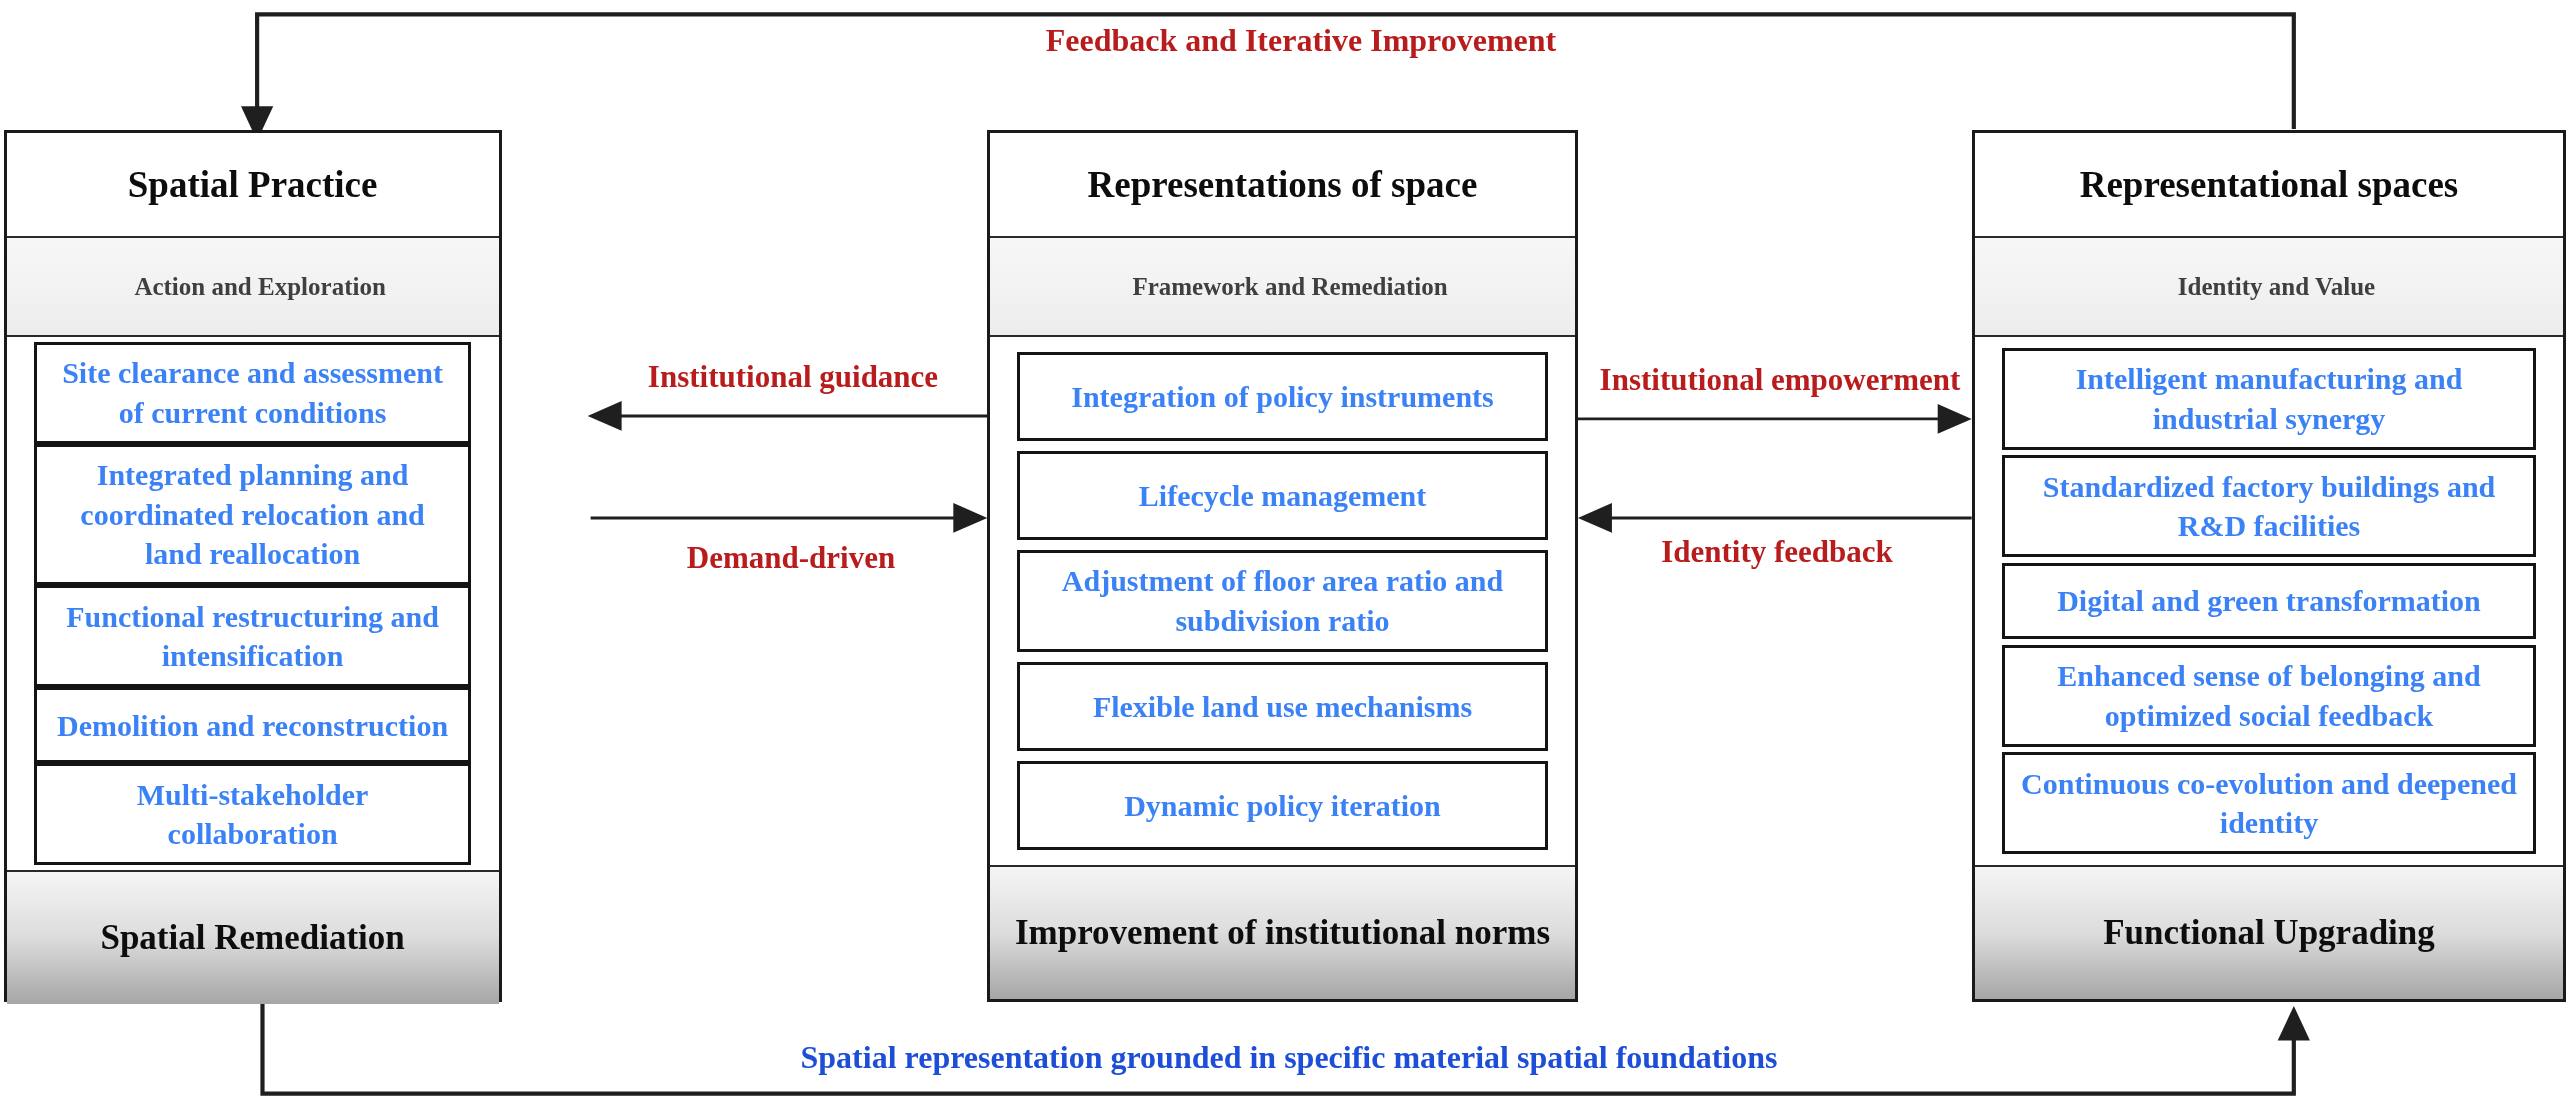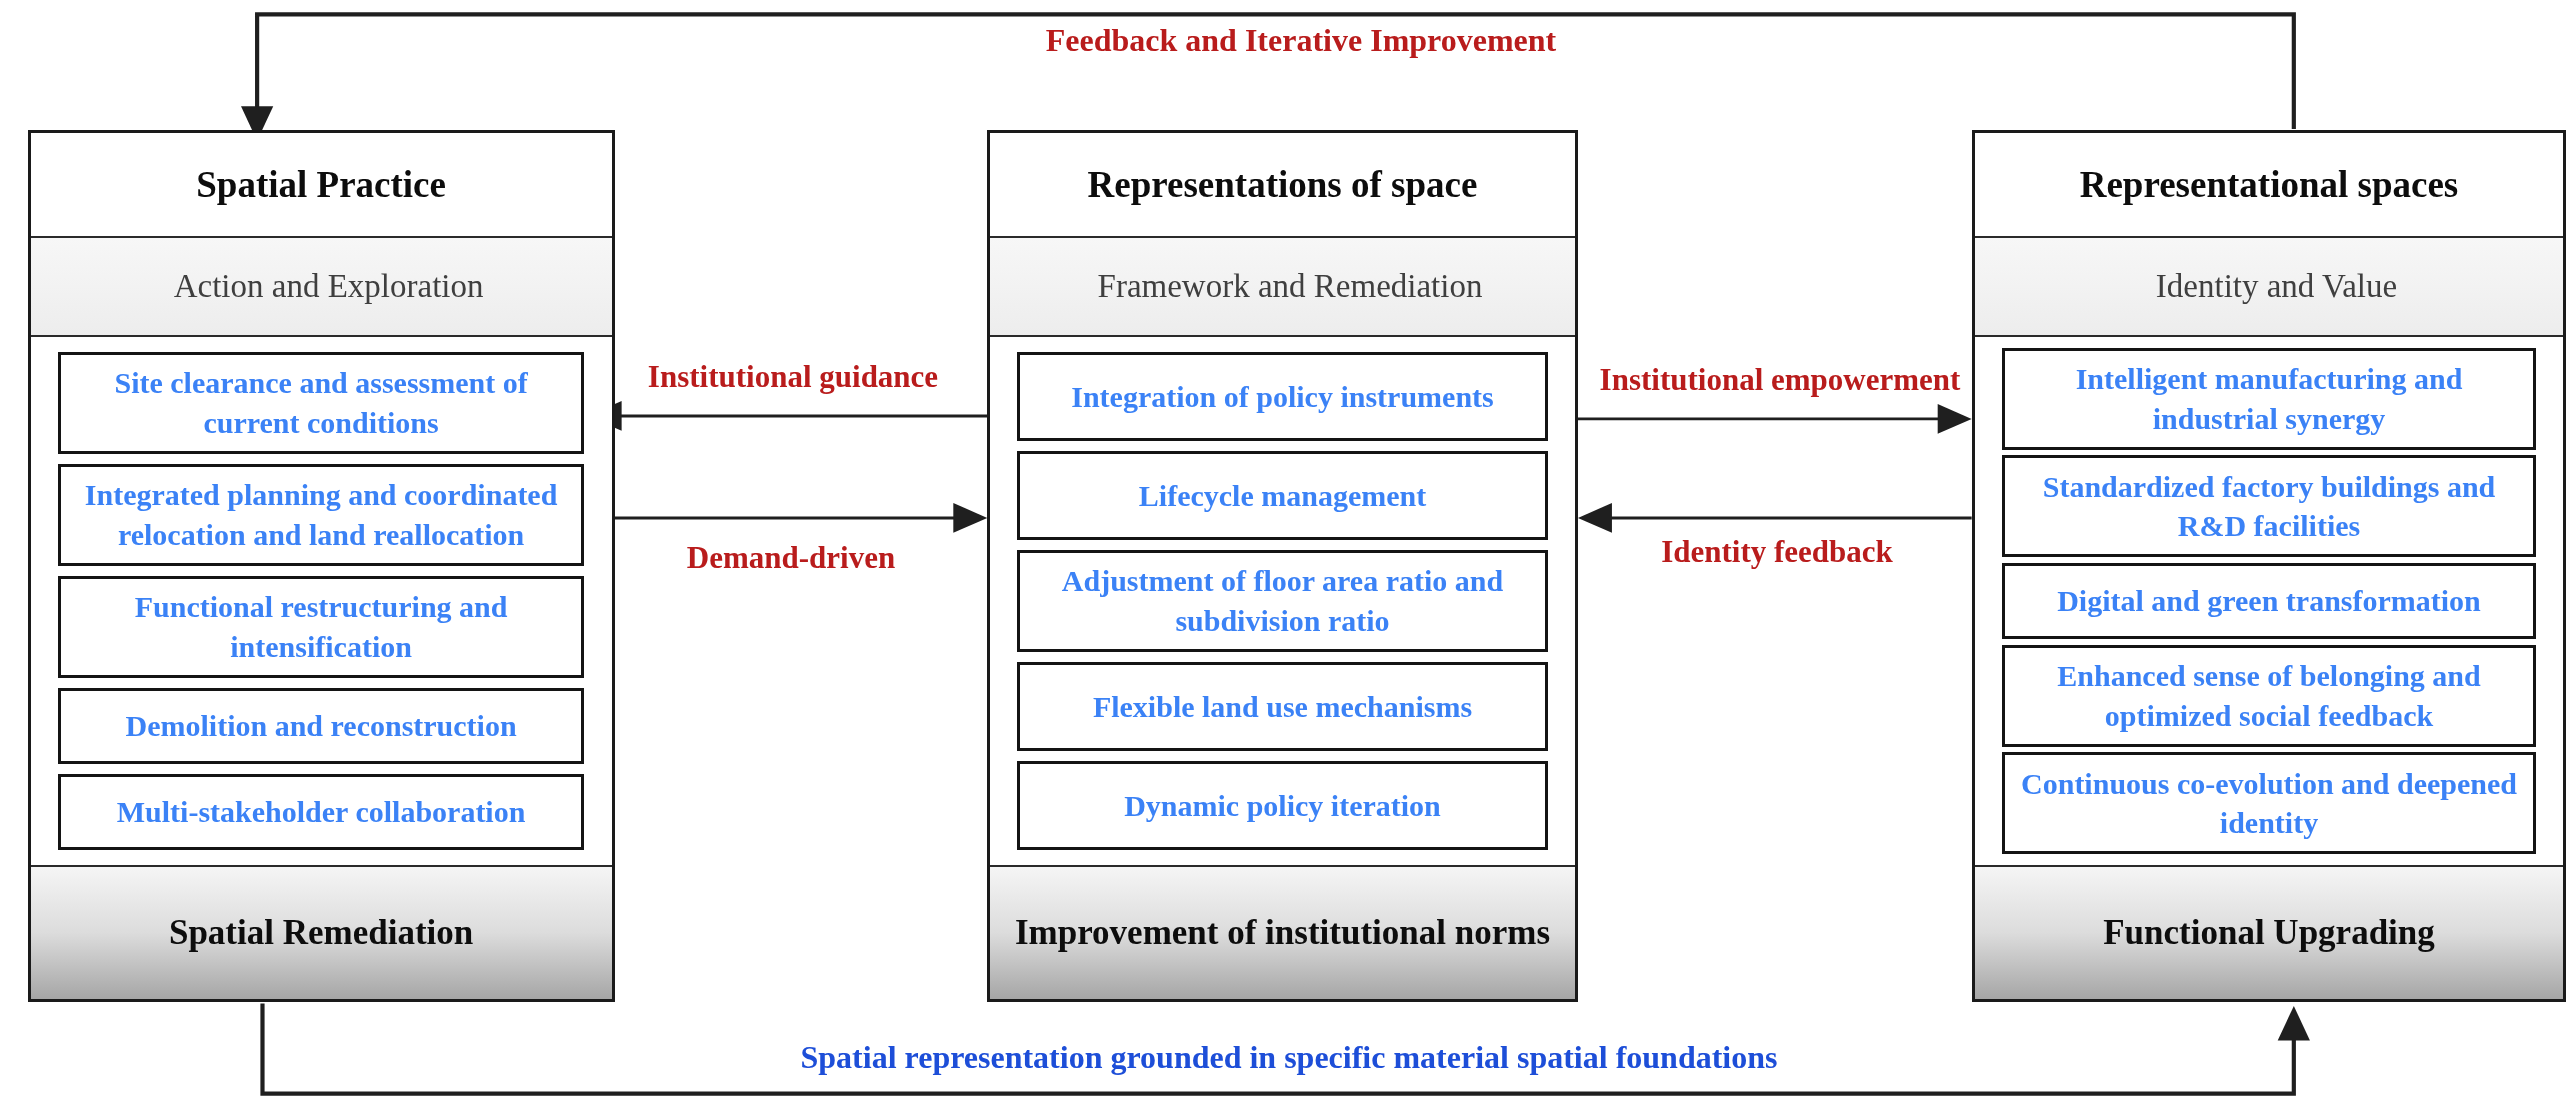--- a/index.html
+++ b/index.html
@@ -33,40 +33,40 @@
     position: absolute;
     top: 130px;
     height: 872px;
     background: #ffffff;
     border: 3px solid #1a1a1a;
     box-sizing: border-box;
     display: flex;
     flex-direction: column;
     z-index: 1;
   }
-  .col-left   { left: 3.6px;    width: 587px; margin-left: 24px; }
+  .col-left   { left: 3.6px;    width: 498px; }
   .col-middle { left: 987px; width: 591px; }
   .col-right  { left: 1972px; width: 594px; }
 
   .col-header {
     height: 103px;
     flex: 0 0 auto;
     display: flex; align-items: center; justify-content: center;
     border-bottom: 2.4px solid #2a2a2a;
     background: #ffffff;
     font-size: 37px; font-weight: bold; color: #0d0d0d;
     text-align: center;
   }
   .col-subtitle {
     height: 97px;
     flex: 0 0 auto;
     display: flex; align-items: center; justify-content: center;
     border-bottom: 2.4px solid #2a2a2a;
     background: linear-gradient(180deg, #f7f7f7 0%, #ededed 100%);
-    font-size: 33px; font-weight: normal; color: #3f3f3f;
+    font-size: 25px; font-weight: bold; color: #3f3f3f;
     text-align: center;
     padding-left: 15px;
   }
   .col-items {
     flex: 1 1 auto;
     display: flex;
     flex-direction: column;
     justify-content: space-evenly;
     padding: 4.8px 27.4px;
     background: #ffffff;

